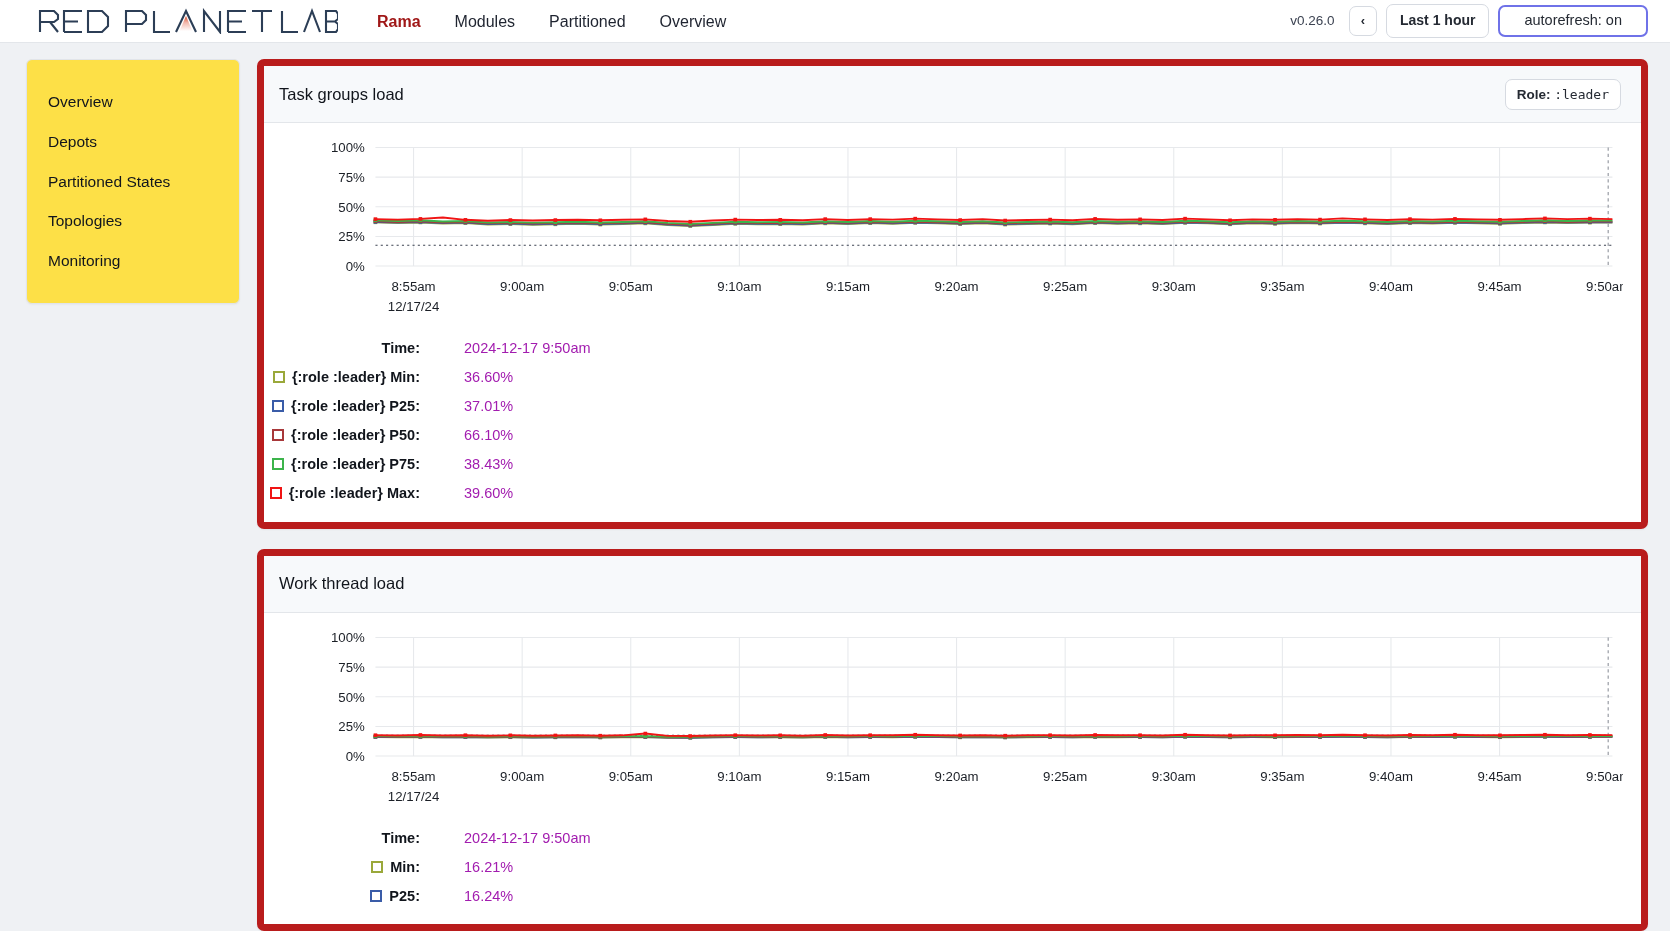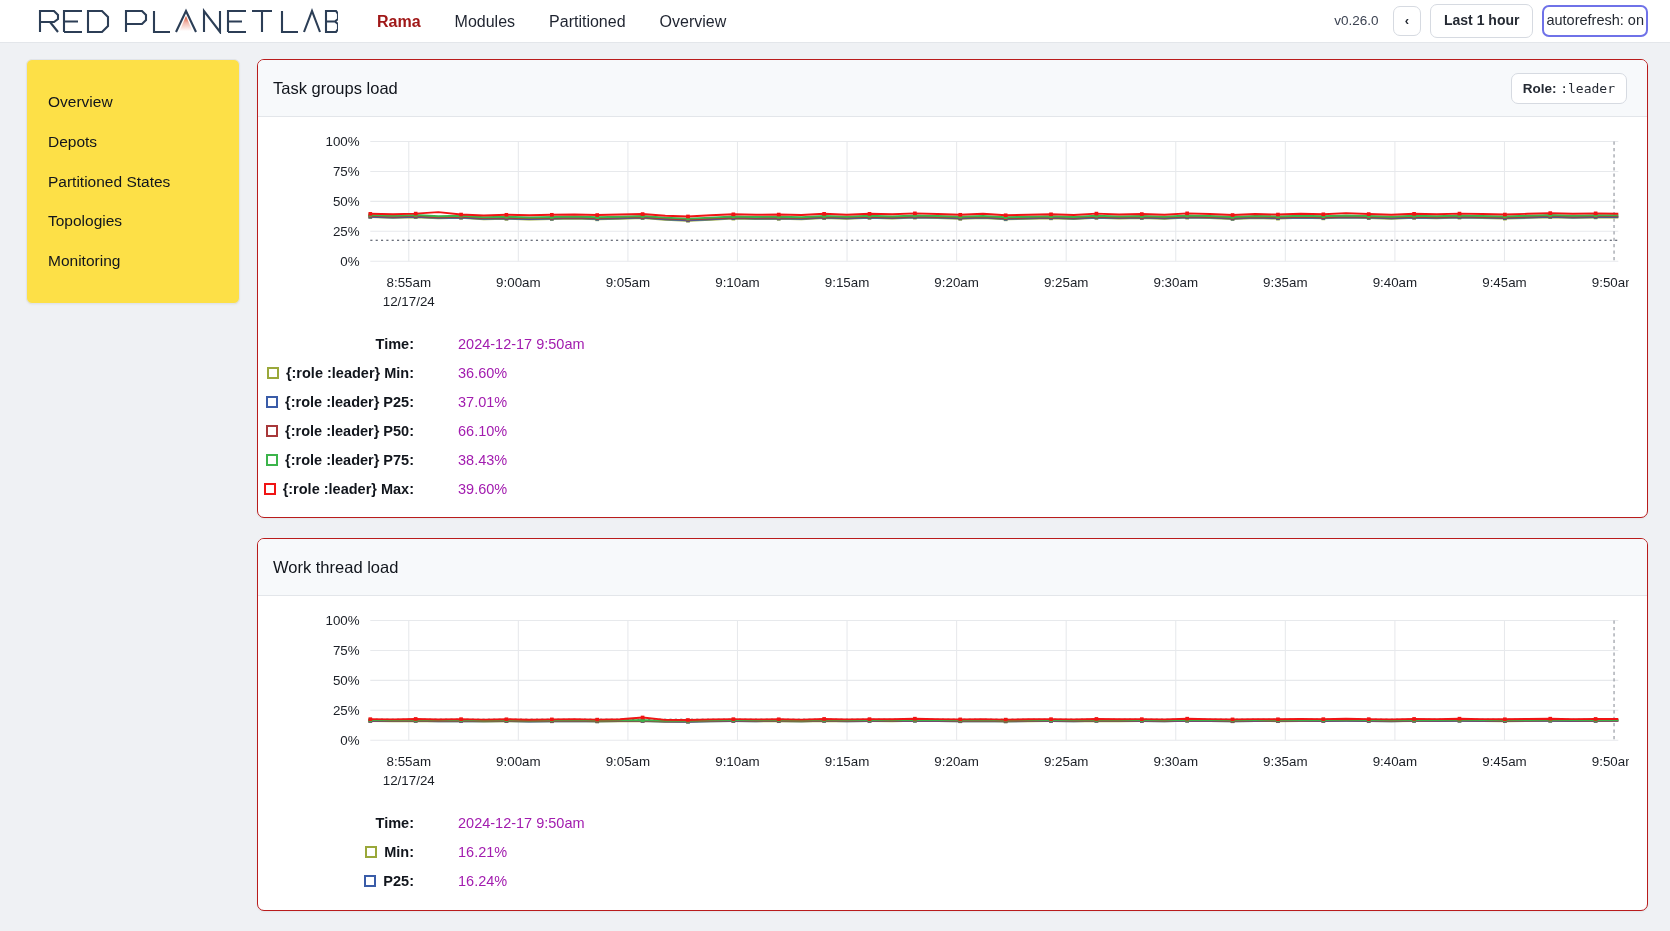--- a/index.html
+++ b/index.html
@@ -59,21 +59,21 @@
     padding: 8px 13px;
     line-height: 1.1;
     cursor: pointer;
     font-family: "Liberation Sans", sans-serif;
     white-space: nowrap;
   }
   .btn-prev { padding: 7px 11px; font-size: 13px; }
   .btn-autorefresh {
     border: 2px solid #6f72e8;
     font-weight: 400;
-    padding: 6px 2px;
+    padding: 6px 24px;
     font-size: 14.5px;
   }
 
   
   .page { display: flex; align-items: flex-start; padding: 16px 22px 0 26px; gap: 17px; }
 
   .sidebar {
     width: 214px;
     flex: 0 0 214px;
     background: #fde047;
@@ -87,21 +87,21 @@
     color: #11151c;
     padding: 11px 0 11px 21px;
     cursor: pointer;
     line-height: 1.15;
   }
 
   .content { flex: 1 1 auto; min-width: 0; display: flex; flex-direction: column; gap: 20px; }
 
   .panel {
     background: #fff;
-    border: 1px solid #b91c1c;
+    border: 7px solid #b91c1c;
     border-radius: 7px;
     box-shadow: 0 1px 2px rgba(16,24,40,.05);
     overflow: hidden;
   }
   .panel-head {
     background: #f7f9fb;
     border-bottom: 1px solid #e3e6ea;
     height: 57px;
     display: flex;
     align-items: center;

